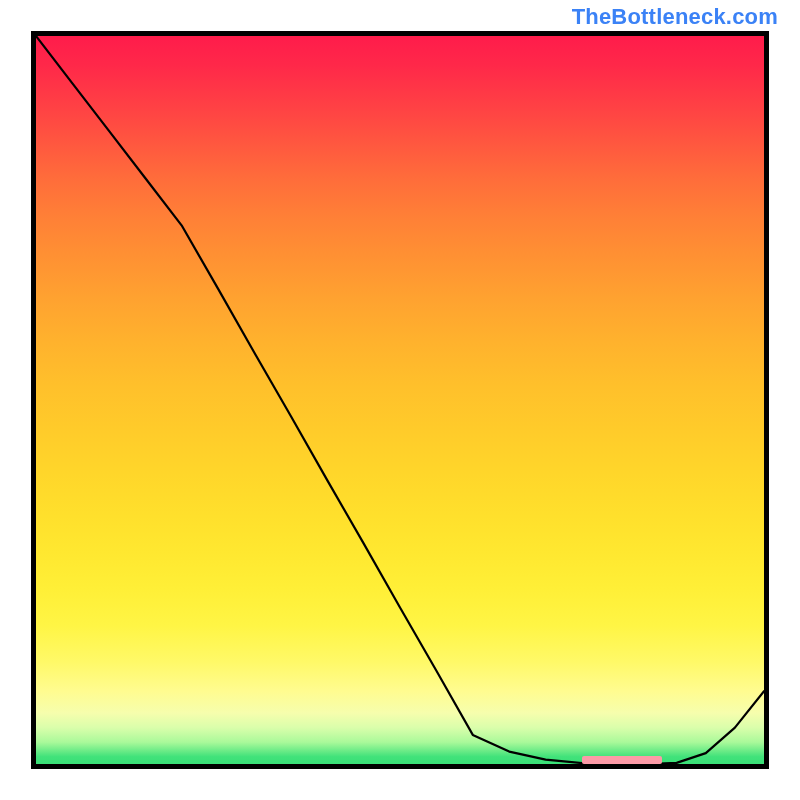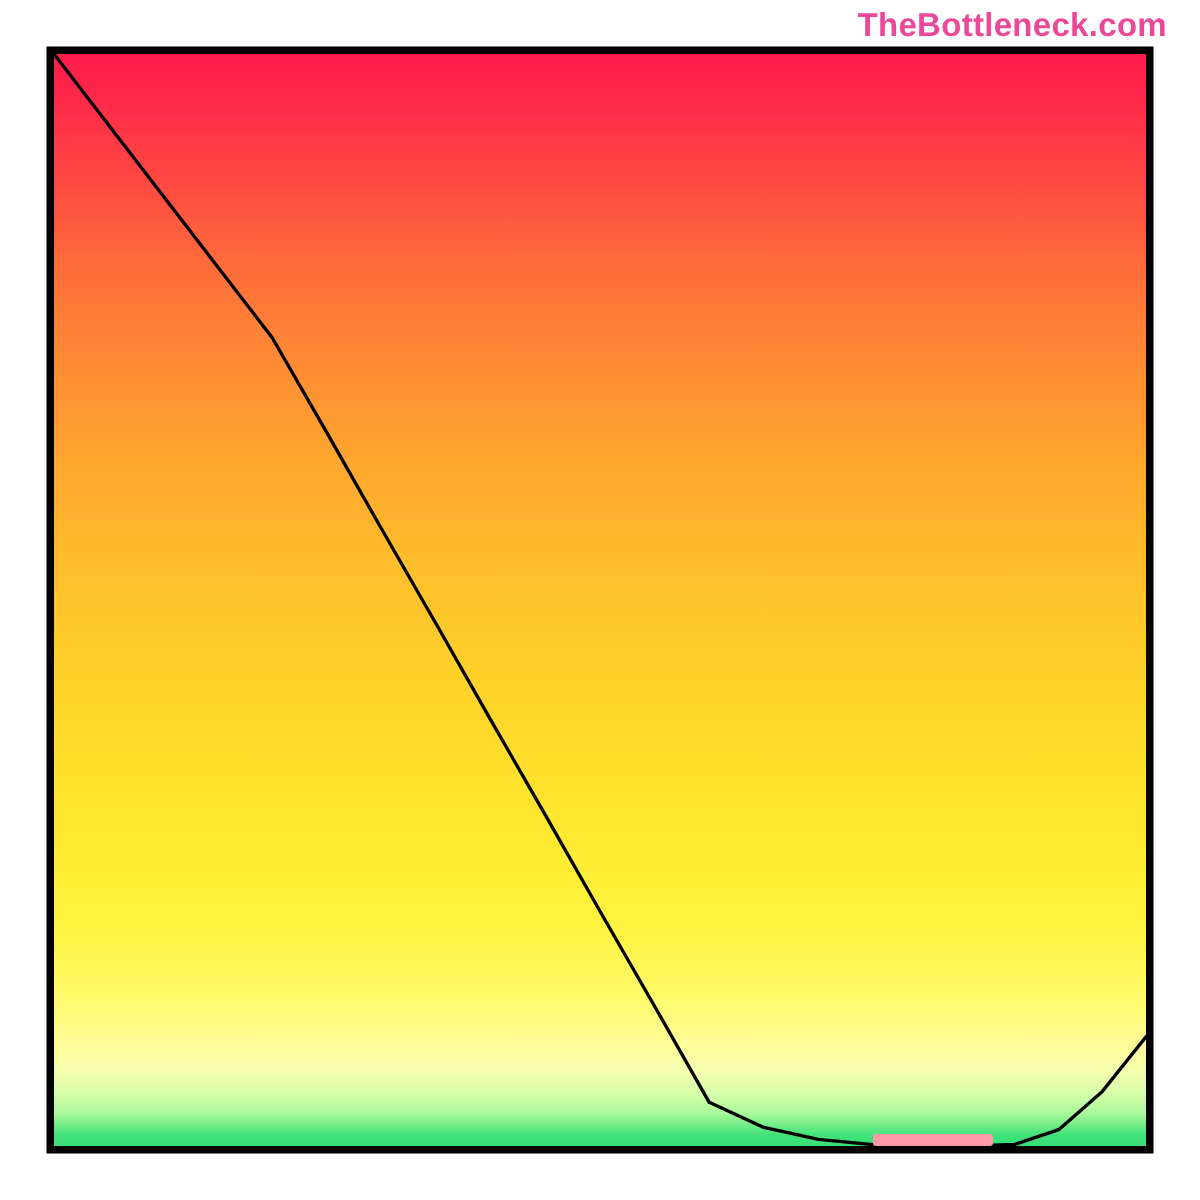--- a/index.html
+++ b/index.html
@@ -9,21 +9,21 @@
     width: 800px;
     height: 800px;
   }
   .watermark {
     position: absolute;
     top: 4px;
     right: 22px;
     font-family: Arial, Helvetica, sans-serif;
     font-size: 22px;
     font-weight: bold;
-    color: #ec4899;
+    color: #3b82f6;
     letter-spacing: 0.2px;
   }
   .plot-area {
     position: absolute;
     left: 31px;
     top: 31px;
     width: 738px;
     height: 738px;
     border: 5px solid #000;
   }

